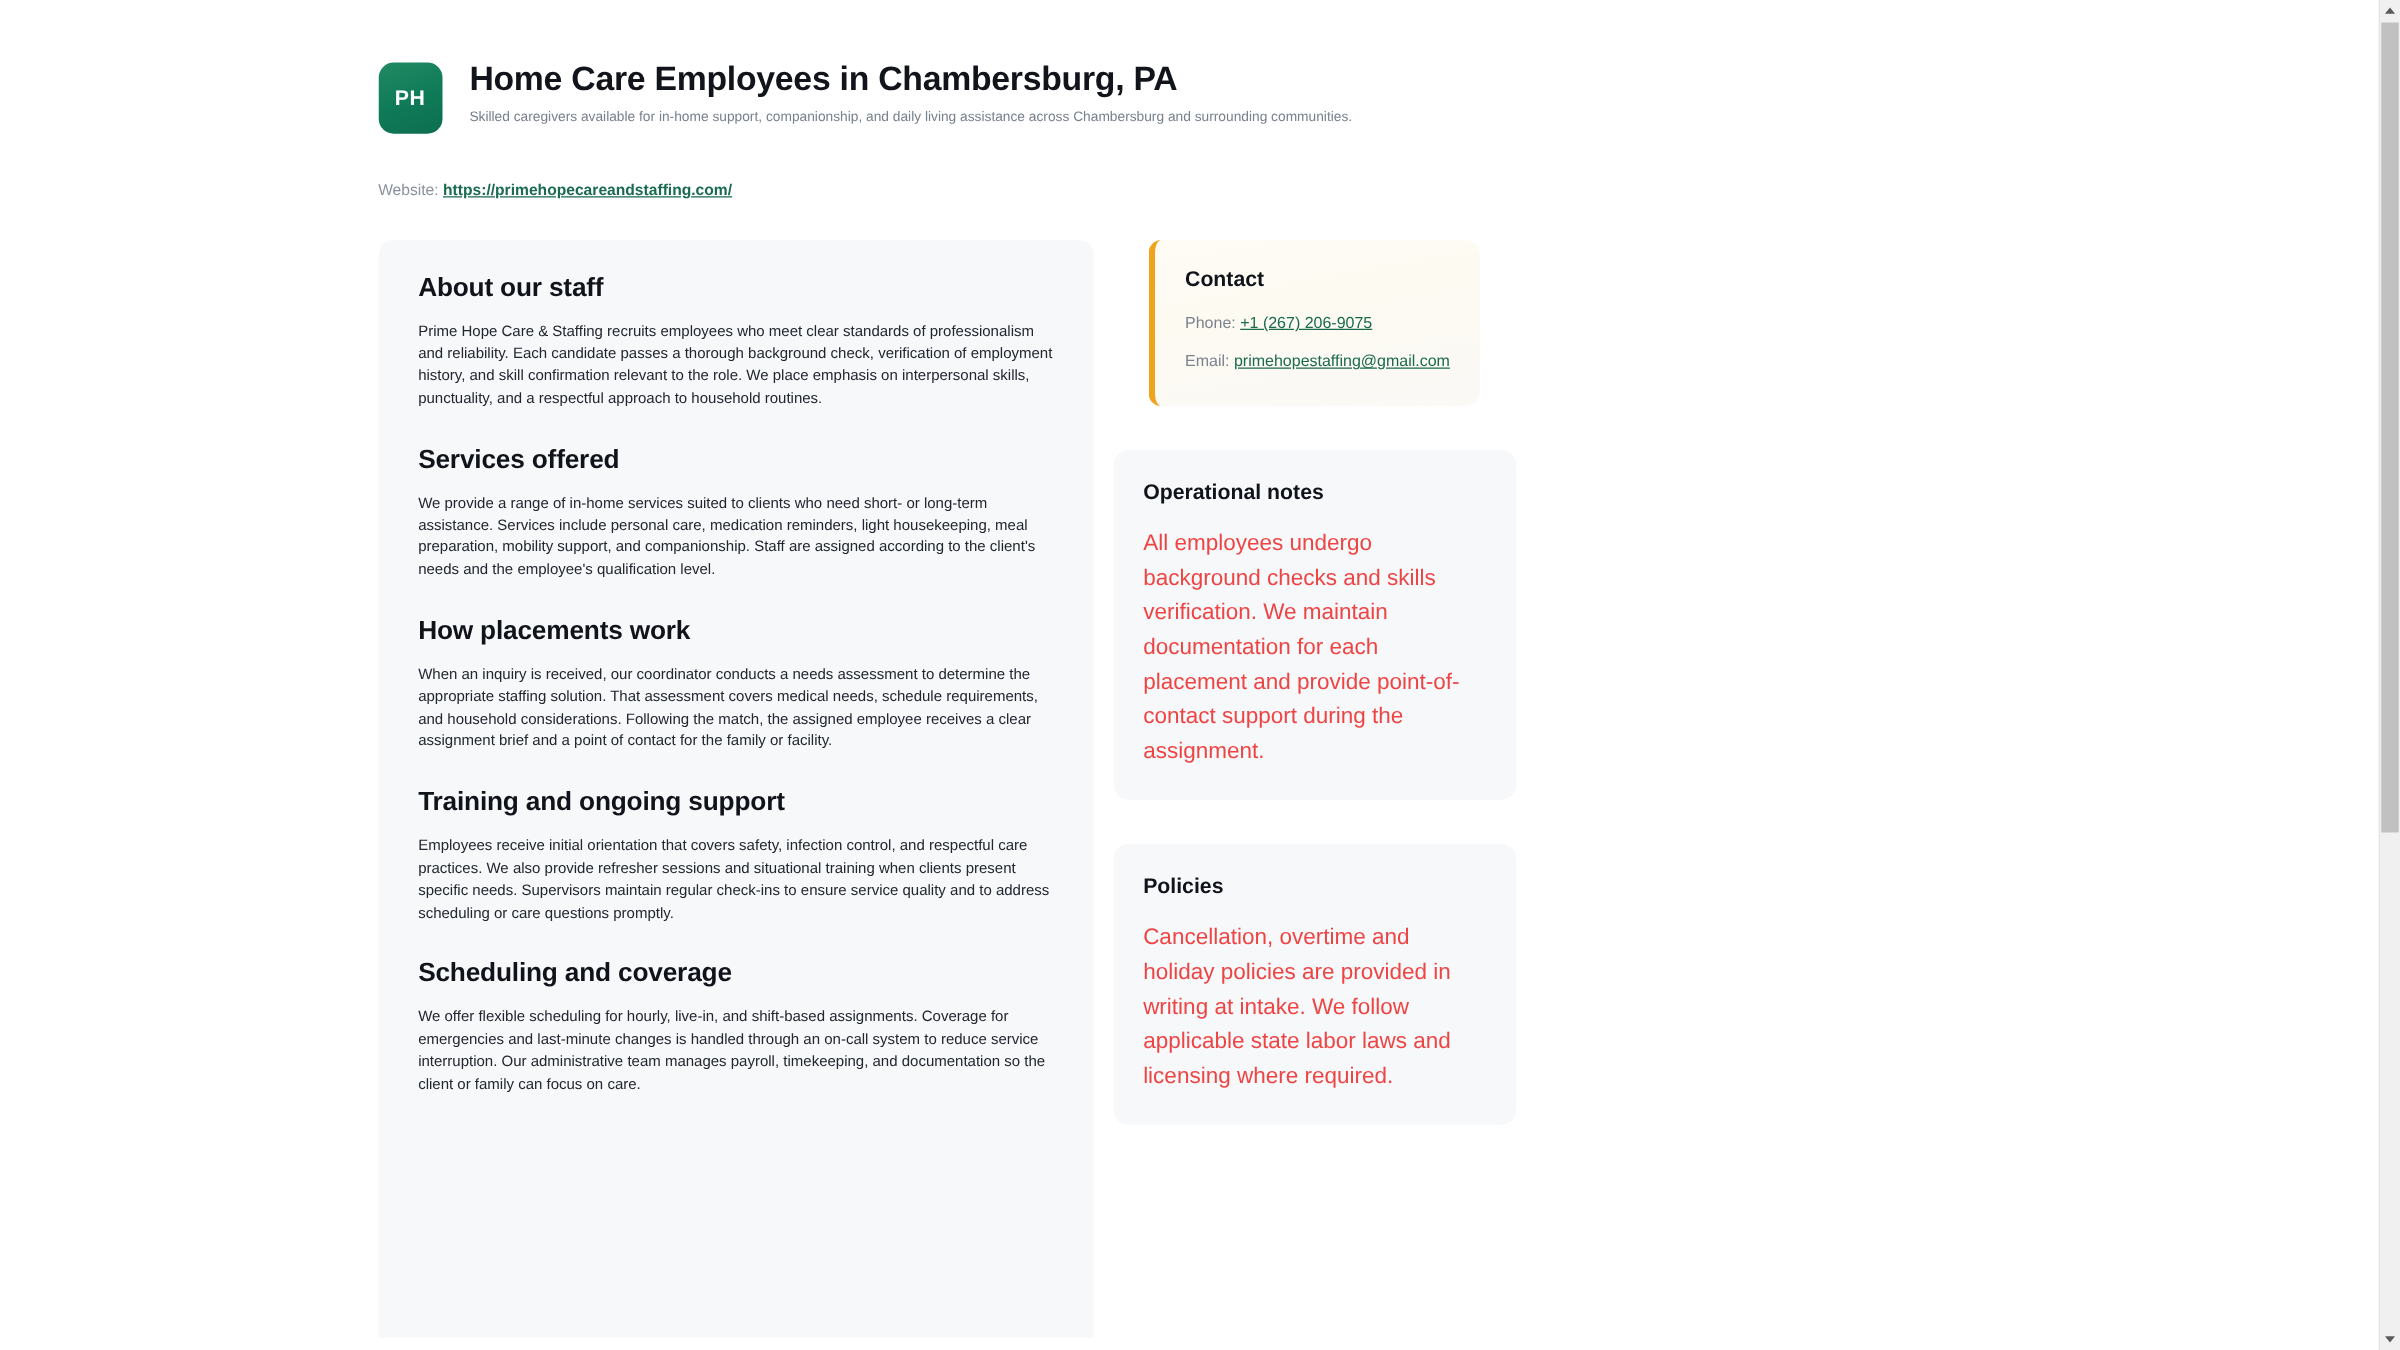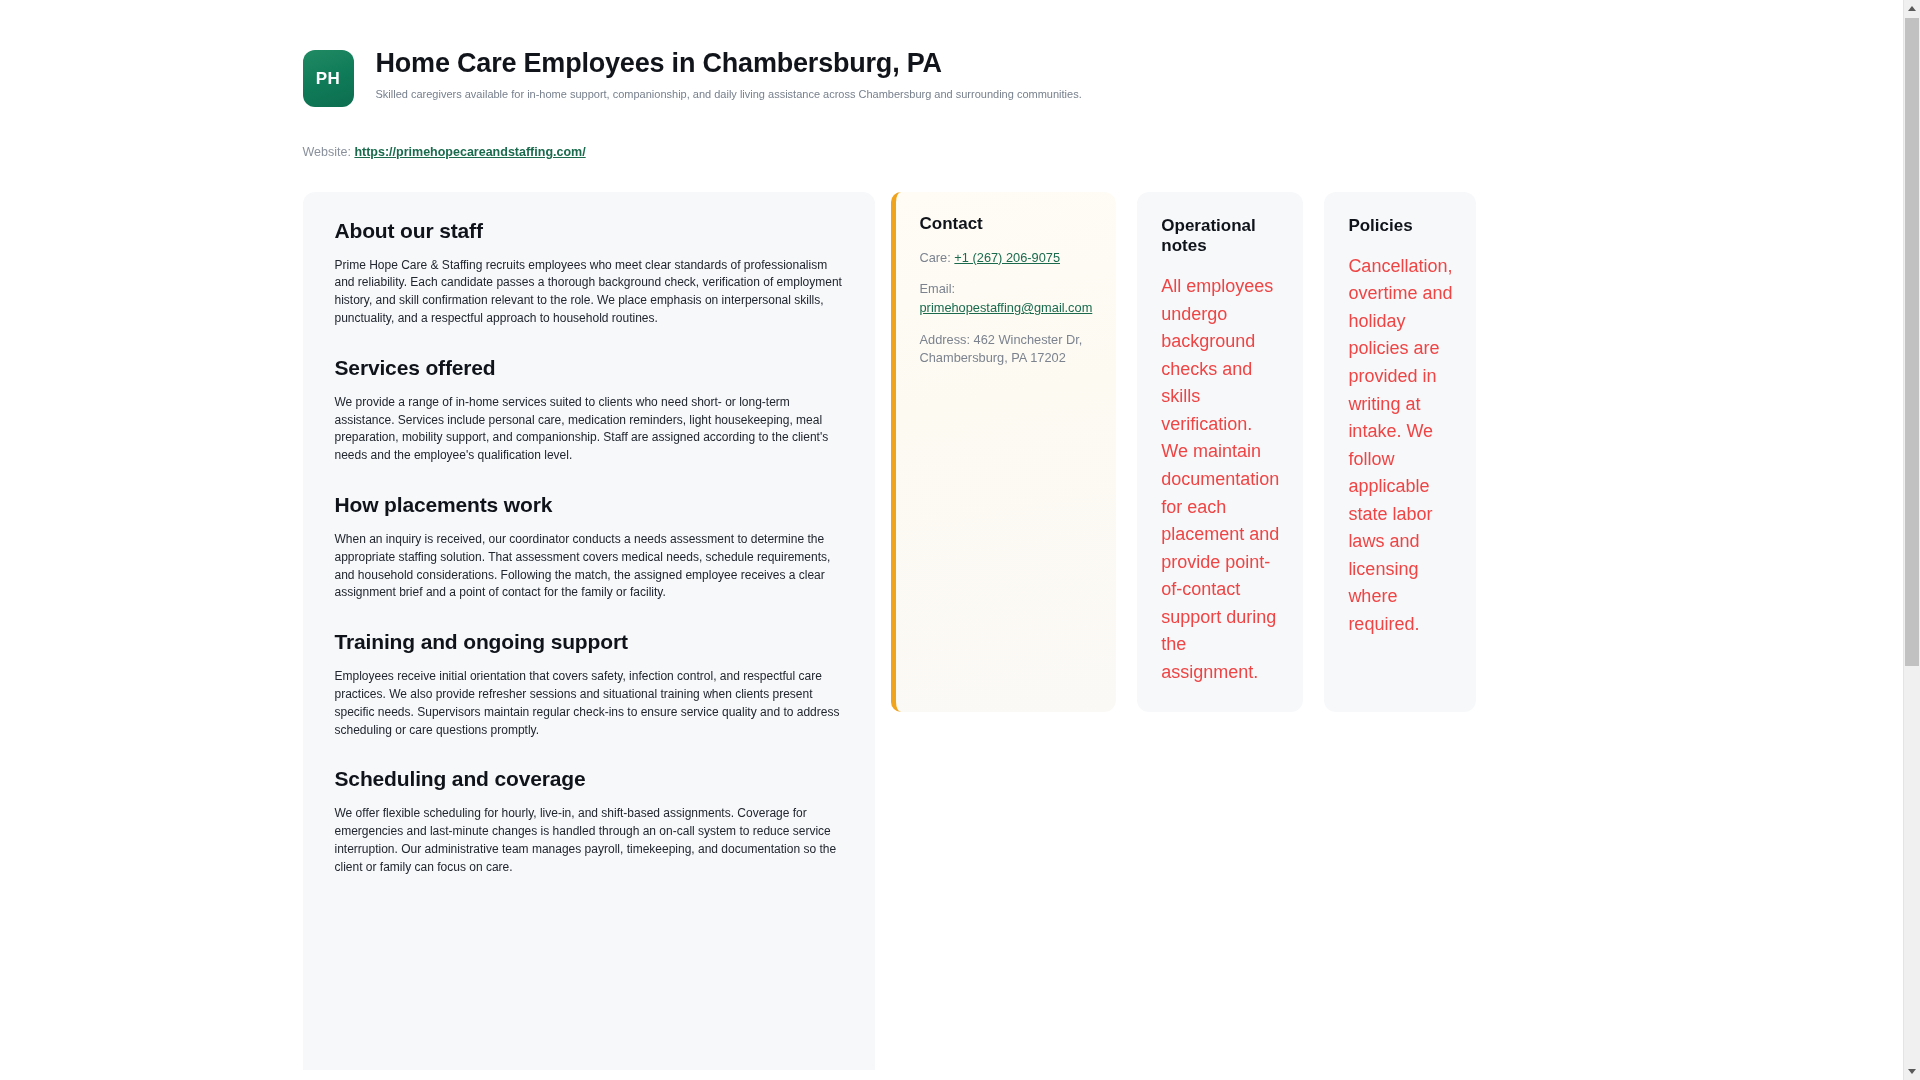--- a/index.html
+++ b/index.html
@@ -105,23 +105,24 @@
     width: 572px;
     background: #f6f8fa;
     border-radius: 12px 12px 0 0;
     padding: 26px 32px 40px 32px;
     min-height: 878px;
   }
 
   .aside {
     flex: 1 1 auto;
     display: flex;
-    flex-direction: row;
-    gap: 21px;
+    flex-direction: column;
+    gap: 35px;
     padding-top: 0px;
+    align-items: center;
   }
 
   
   .section + .section { margin-top: 27px; }
 
   .section-title {
     margin: 0 0 14px 0;
     font-size: 21px;
     line-height: 1.2;
     font-weight: 700;
@@ -272,30 +273,26 @@
             <p class="section-body">We offer flexible scheduling for hourly, live-in, and shift-based assignments. Coverage for emergencies and last-minute changes is handled through an on-call system to reduce service interruption. Our administrative team manages payroll, timekeeping, and documentation so the client or family can focus on care.</p>
           </div>
 
         </div>
 
         <div class="aside">
 
           <div class="card card-contact">
             <h3 class="card-title">Contact</h3>
             <p class="card-line">
-              <span>Care:</span>
+              <span>Phone:</span>
               <a href="#">+1 (267) 206-9075</a>
             </p>
             <p class="card-line">
               <span>Email:</span>
               <a href="#">primehopestaffing@gmail.com</a>
-            </p>
-            <p class="card-line">
-              <span>Address:</span>
-              <span>462 Winchester Dr, Chambersburg, PA 17202</span>
             </p>
           </div>
 
           <div class="card card-notes">
             <h3 class="card-title">Operational notes</h3>
             <p class="card-note">All employees undergo background checks and skills verification. We maintain documentation for each placement and provide point-of-contact support during the assignment.</p>
           </div>
 
           <div class="card card-notes">
             <h3 class="card-title">Policies</h3>

